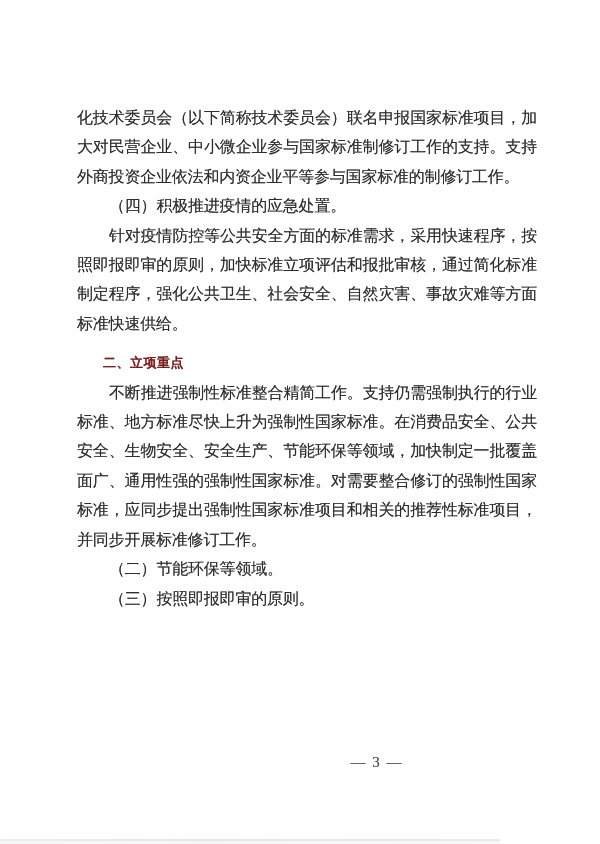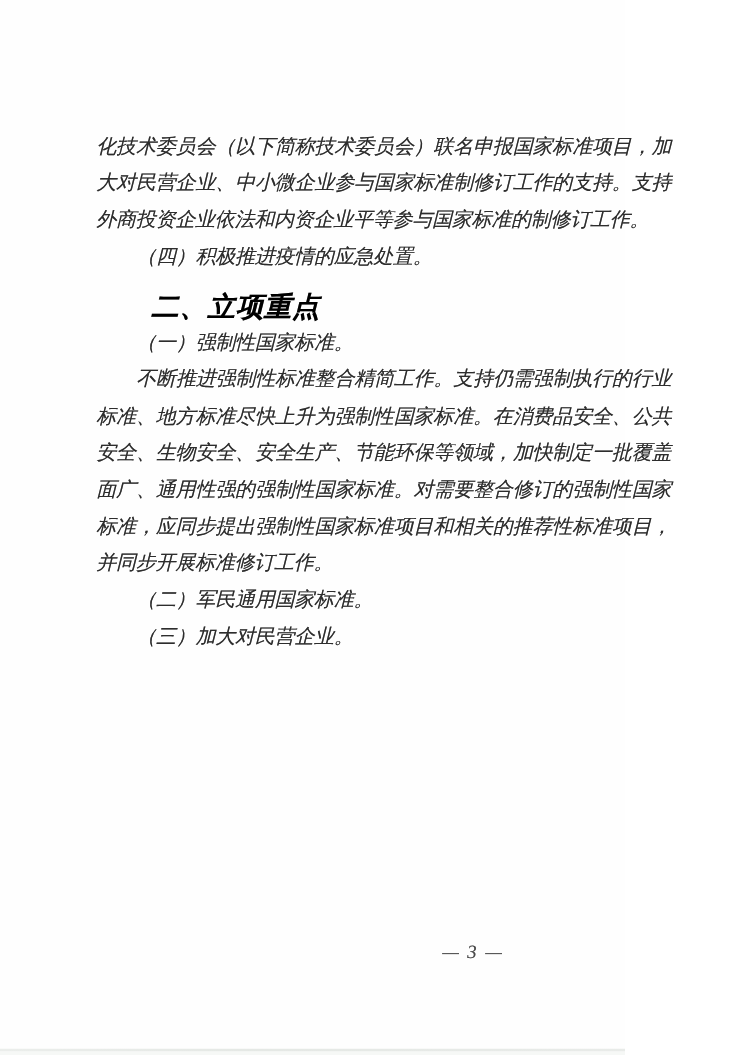--- a/index.html
+++ b/index.html
@@ -9,21 +9,20 @@
     height: 844px;
     overflow: hidden;
     background: #ffffff;
   }
   .page {
     position: relative;
     width: 500px;
     height: 844px;
     background: #fefefe;
     font-family: "Liberation Serif", "DejaVu Serif", serif;
-    font-style: italic;
   }
   .content {
     position: absolute;
     left: 77px;
     top: 103px;
     width: 460px;
     font-size: 16px;
     line-height: 29.4px;
     letter-spacing: -0.2px;
     color: #2d2d2d;
@@ -33,24 +32,24 @@
   .content p {
     margin: 0;
     padding: 0;
   }
   .para-cont { text-indent: 0; }
   .para { text-indent: 2em; }
   .sub-heading { text-indent: 2em; }
   .section-title {
     font-family: "Liberation Sans", "DejaVu Sans", sans-serif;
     font-weight: bold;
-    font-size: 22px;
+    font-size: 13px;
     text-indent: 2em;
     margin-top: 10px !important;
-    color: #000000;
+    color: #7f1d1d;
     letter-spacing: 0.5px;
   }
   .page-number {
     position: absolute;
     top: 754px;
     right: 97px;
     font-size: 15px;
     letter-spacing: 1.5px;
     color: #4a4a4a;
     text-shadow: 0 0 0.5px rgba(60,60,60,0.5);
@@ -76,31 +75,31 @@
 </head>
 <body>
 
 <div class="page">
 
   <div class="content">
     <p class="para-cont">化技术委员会（以下简称技术委员会）联名申报国家标准项目，加大对民营企业、中小微企业参与国家标准制修订工作的支持。支持外商投资企业依法和内资企业平等参与国家标准的制修订工作。</p>
 
     <p class="sub-heading">（四）积极推进疫情的应急处置。</p>
 
+    <p class="para">针对疫情防控等公共安全方面的标准需求，采用快速程序，按照即报即审的原则，加快标准立项评估和报批审核，通过简化标准制定程序，强化公共卫生、社会安全、自然灾害、事故灾难等方面标准快速供给。</p>
 
     <p class="section-title">二、立项重点</p>
 
-    <p class="sub-heading">（一）强制性国家标准。</p>
 
     <p class="para">不断推进强制性标准整合精简工作。支持仍需强制执行的行业标准、地方标准尽快上升为强制性国家标准。在消费品安全、公共安全、生物安全、安全生产、节能环保等领域，加快制定一批覆盖面广、通用性强的强制性国家标准。对需要整合修订的强制性国家标准，应同步提出强制性国家标准项目和相关的推荐性标准项目，并同步开展标准修订工作。</p>
 
-    <p class="sub-heading">（二）军民通用国家标准。</p>
+    <p class="sub-heading">（二）节能环保等领域。</p>
 
 
-    <p class="sub-heading">（三）加大对民营企业。</p>
+    <p class="sub-heading">（三）按照即报即审的原则。</p>
 
   </div>
 
   <div class="page-number">— 3 —</div>
 
   <div class="scan-shade-bottom"></div>
   <div class="scan-edge-bottom"></div>
 
 </div>
 

